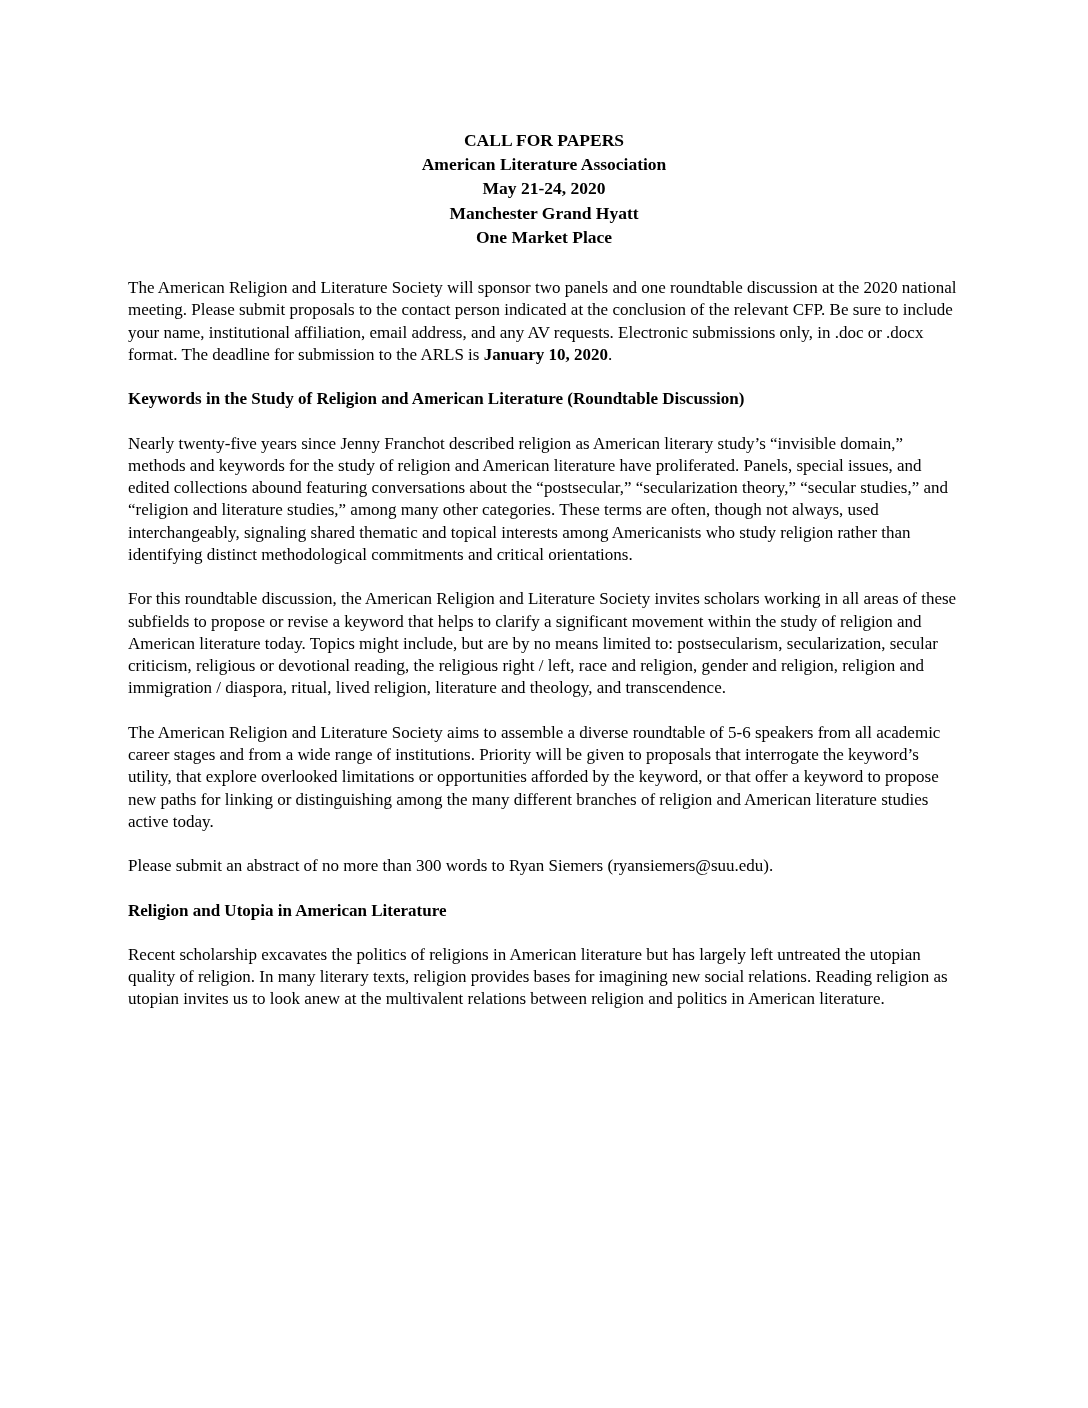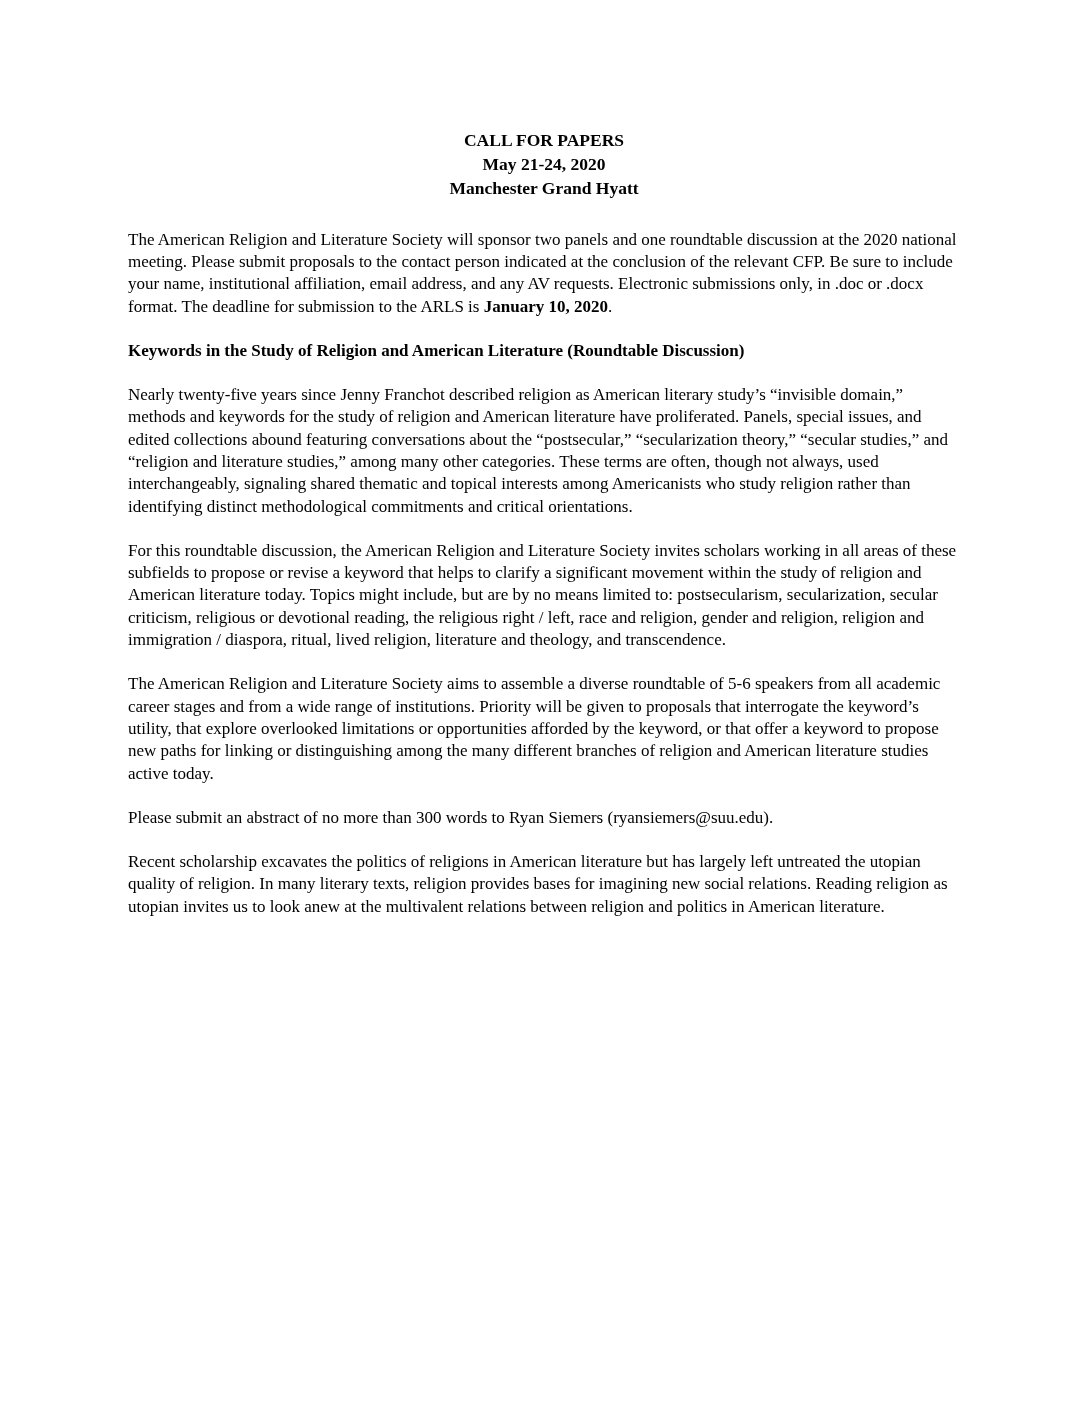--- a/index.html
+++ b/index.html
@@ -39,37 +39,40 @@
     font-weight: bold;
   }
 </style>
 </head>
 <body>
 
 <div class="page">
 
   <div class="doc-header">
     <div>CALL FOR PAPERS</div>
+    <div>American Literature Association</div>
     <div>May 21-24, 2020</div>
     <div>Manchester Grand Hyatt</div>
+    <div>One Market Place</div>
   </div>
 
   <div class="doc-body">
 
     <p><span>The American Religion and Literature Society will sponsor two panels and one roundtable discussion at the 2020 national meeting. Please submit proposals to the contact person indicated at the conclusion of the relevant CFP. Be sure to include your name, institutional affiliation, email address, and any AV requests. Electronic submissions only, in .doc or .docx format. The deadline for submission to the ARLS is </span><span class="bold">January 10, 2020</span><span>.</span></p>
 
     <p class="section-heading">Keywords in the Study of Religion and American Literature (Roundtable Discussion)</p>
 
     <p>Nearly twenty-five years since Jenny Franchot described religion as American literary study’s “invisible domain,” methods and keywords for the study of religion and American literature have proliferated. Panels, special issues, and edited collections abound featuring conversations about the “postsecular,” “secularization theory,” “secular studies,” and “religion and literature studies,” among many other categories. These terms are often, though not always, used interchangeably, signaling shared thematic and topical interests among Americanists who study religion rather than identifying distinct methodological commitments and critical orientations.</p>
 
     <p>For this roundtable discussion, the American Religion and Literature Society invites scholars working in all areas of these subfields to propose or revise a keyword that helps to clarify a significant movement within the study of religion and American literature today. Topics might include, but are by no means limited to: postsecularism, secularization, secular criticism, religious or devotional reading, the religious right / left, race and religion, gender and religion, religion and immigration / diaspora, ritual, lived religion, literature and theology, and transcendence.</p>
 
     <p>The American Religion and Literature Society aims to assemble a diverse roundtable of 5-6 speakers from all academic career stages and from a wide range of institutions. Priority will be given to proposals that interrogate the keyword’s utility, that explore overlooked limitations or opportunities afforded by the keyword, or that offer a keyword to propose new paths for linking or distinguishing among the many different branches of religion and American literature studies active today.</p>
 
     <p>Please submit an abstract of no more than 300 words to Ryan Siemers (ryansiemers@suu.edu).</p>
 
+    <p class="section-heading">Religion and Utopia in American Literature</p>
 
     <p>Recent scholarship excavates the politics of religions in American literature but has largely left untreated the utopian quality of religion. In many literary texts, religion provides bases for imagining new social relations. Reading religion as utopian invites us to look anew at the multivalent relations between religion and politics in American literature.</p>
 
 
   </div>
 
 </div>
 
 </body></html>

